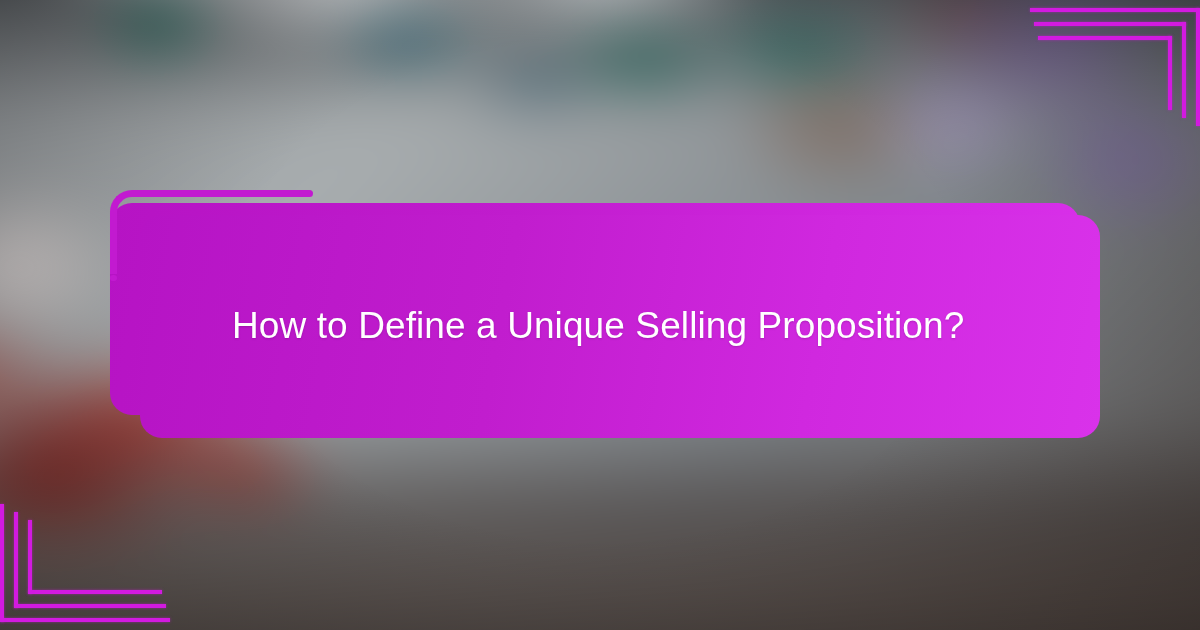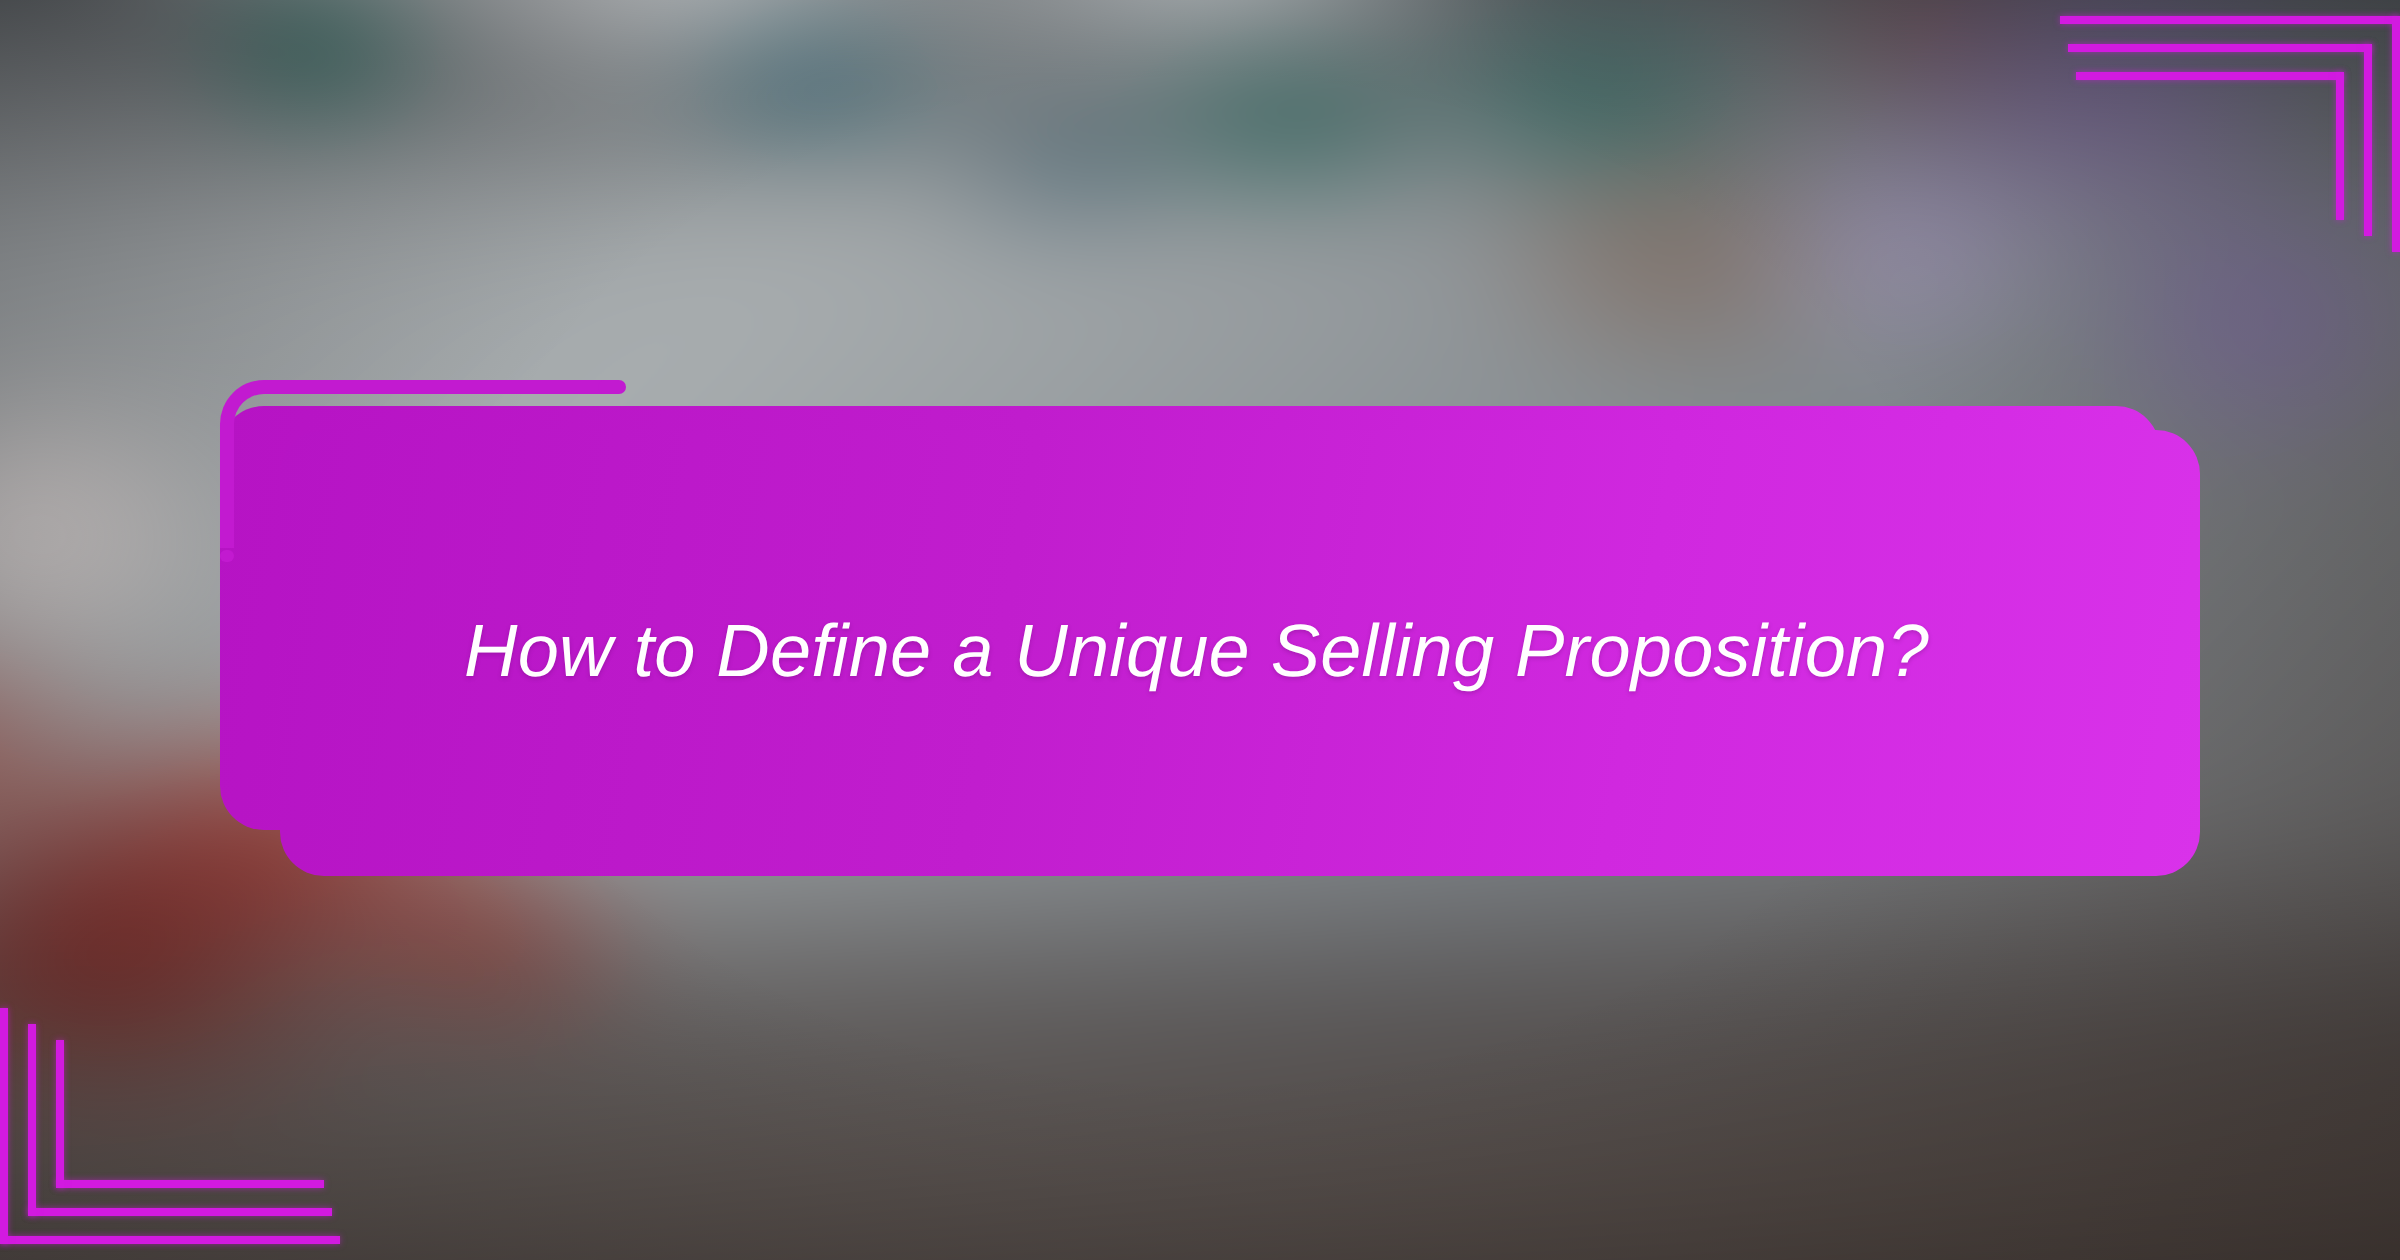--- a/index.html
+++ b/index.html
@@ -149,21 +149,20 @@
   .card-title {
     color: #ffffff;
     font-size: 37px;
     font-weight: 300;
     letter-spacing: 0.1px;
     line-height: 1.25;
     padding: 0 58px 0 92px;
     margin: 0;
     text-shadow: 0 1px 2px rgba(80,6,88,0.25);
     font-family: "Liberation Sans", sans-serif;
-    font-style: italic;
   }
 </style>
 </head>
 <body>
 
 <div class="canvas">
 
   <div class="bg-photo"></div>
   <div class="bg-vignette"></div>
 

